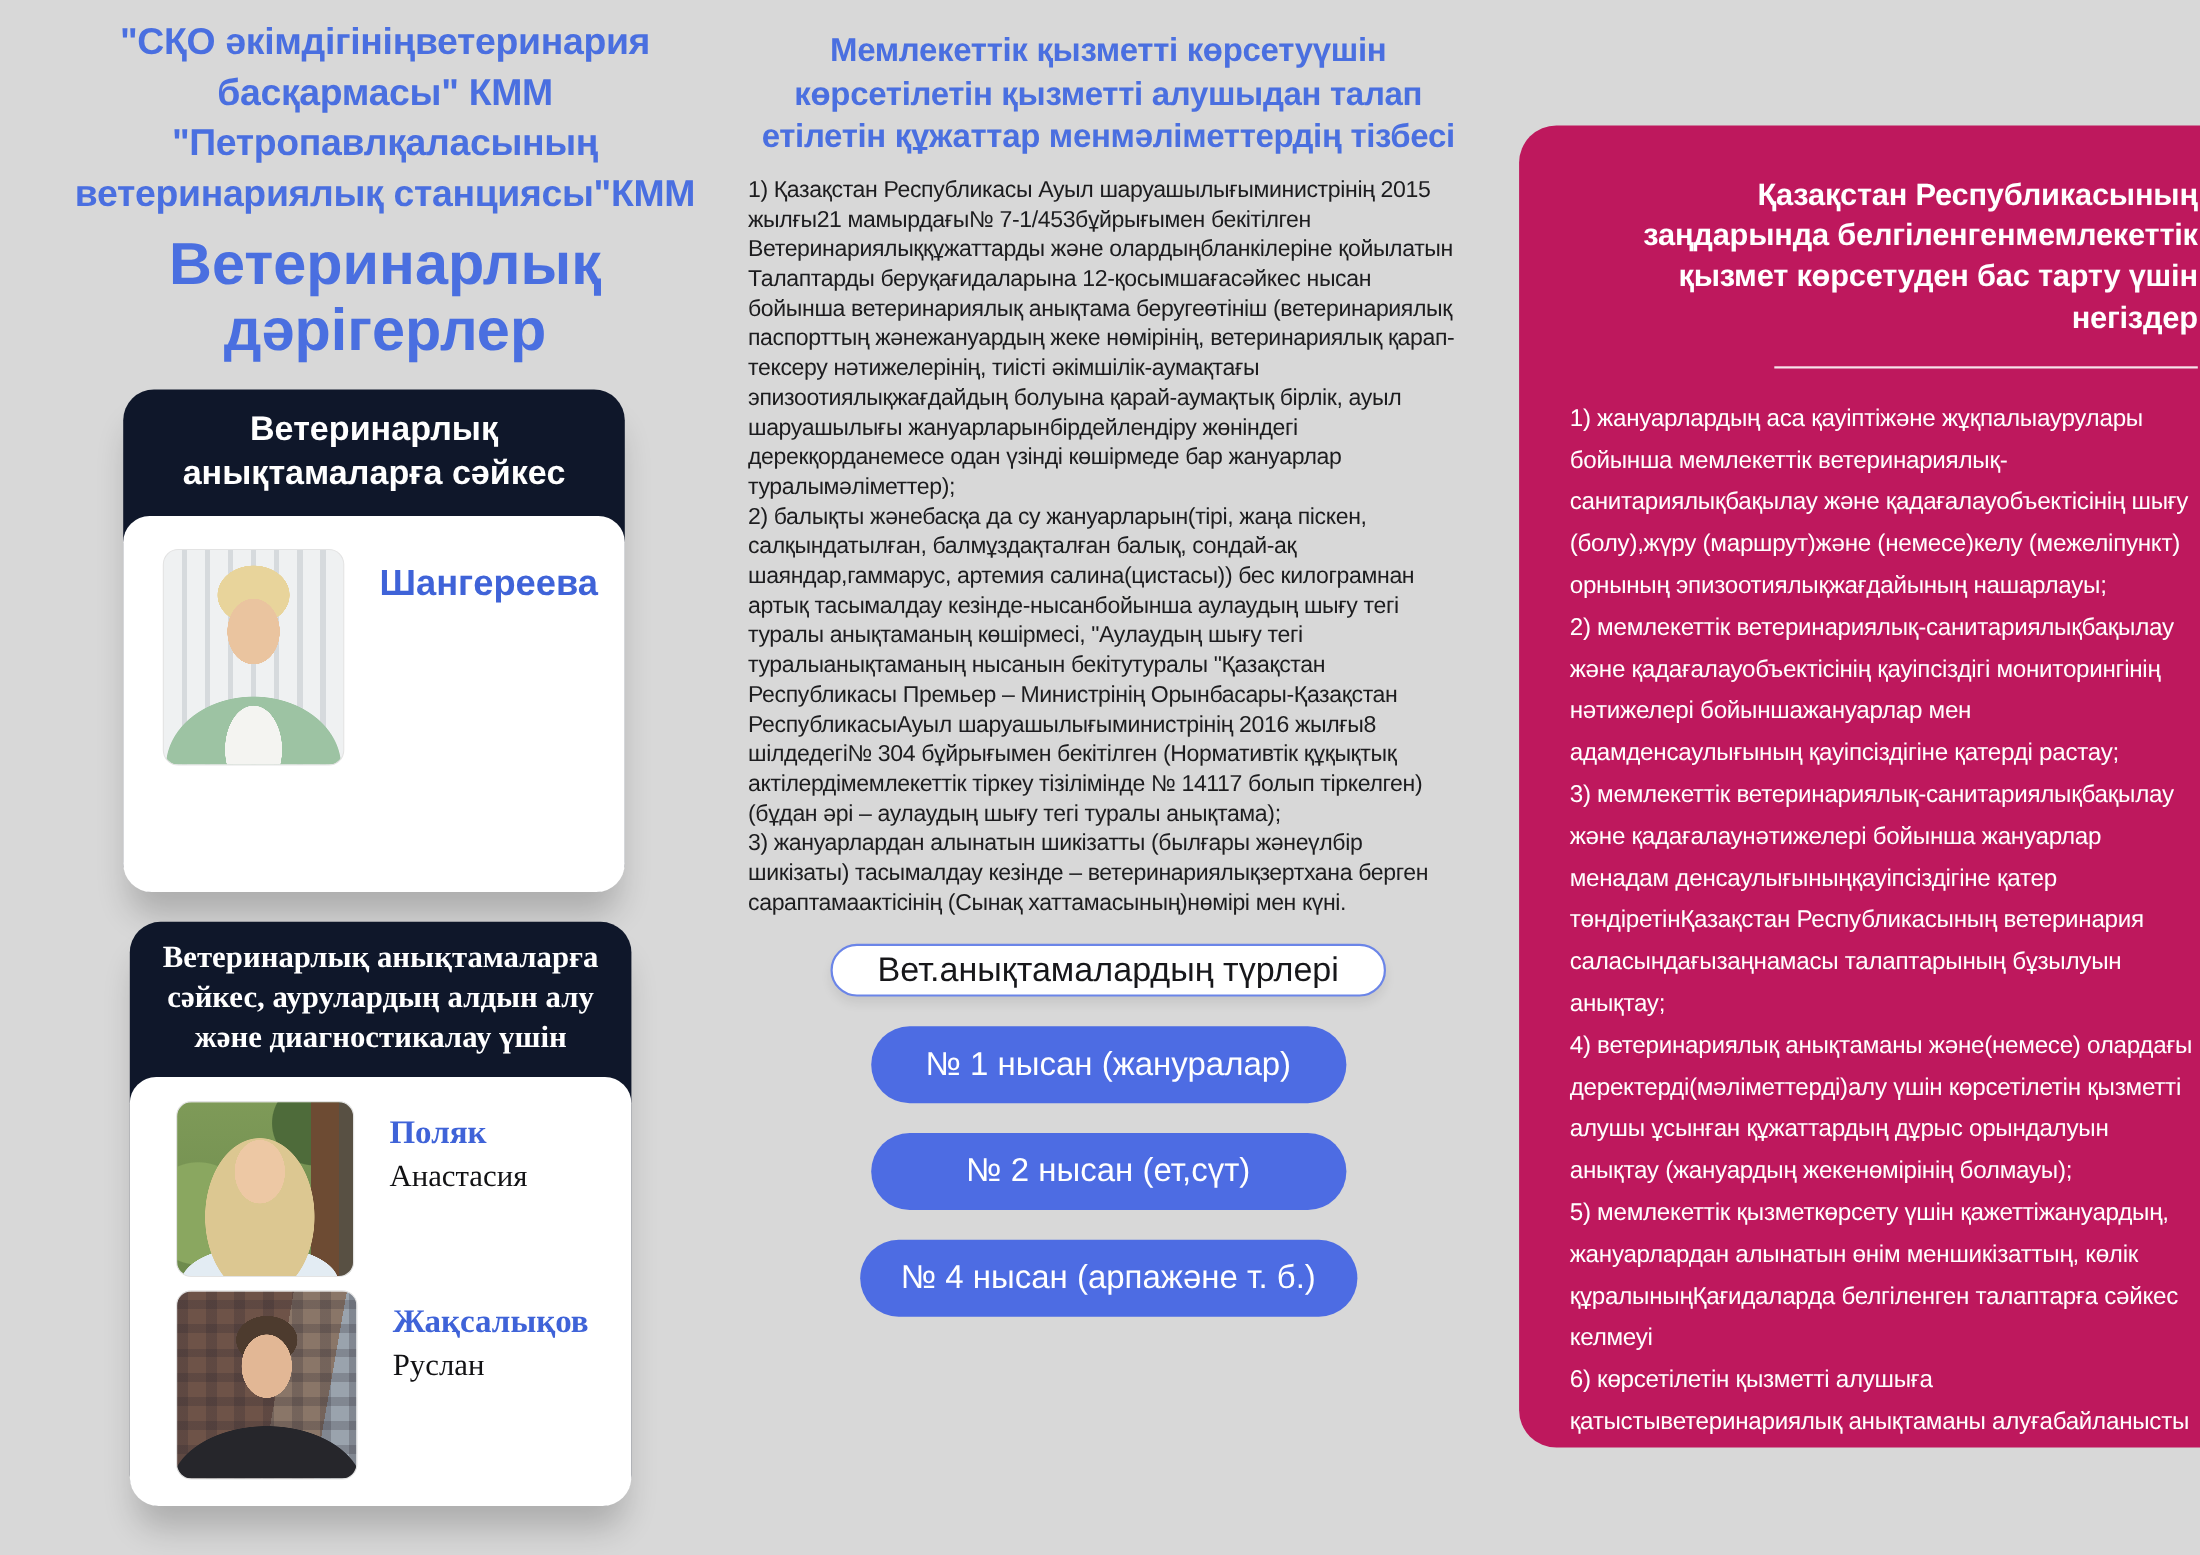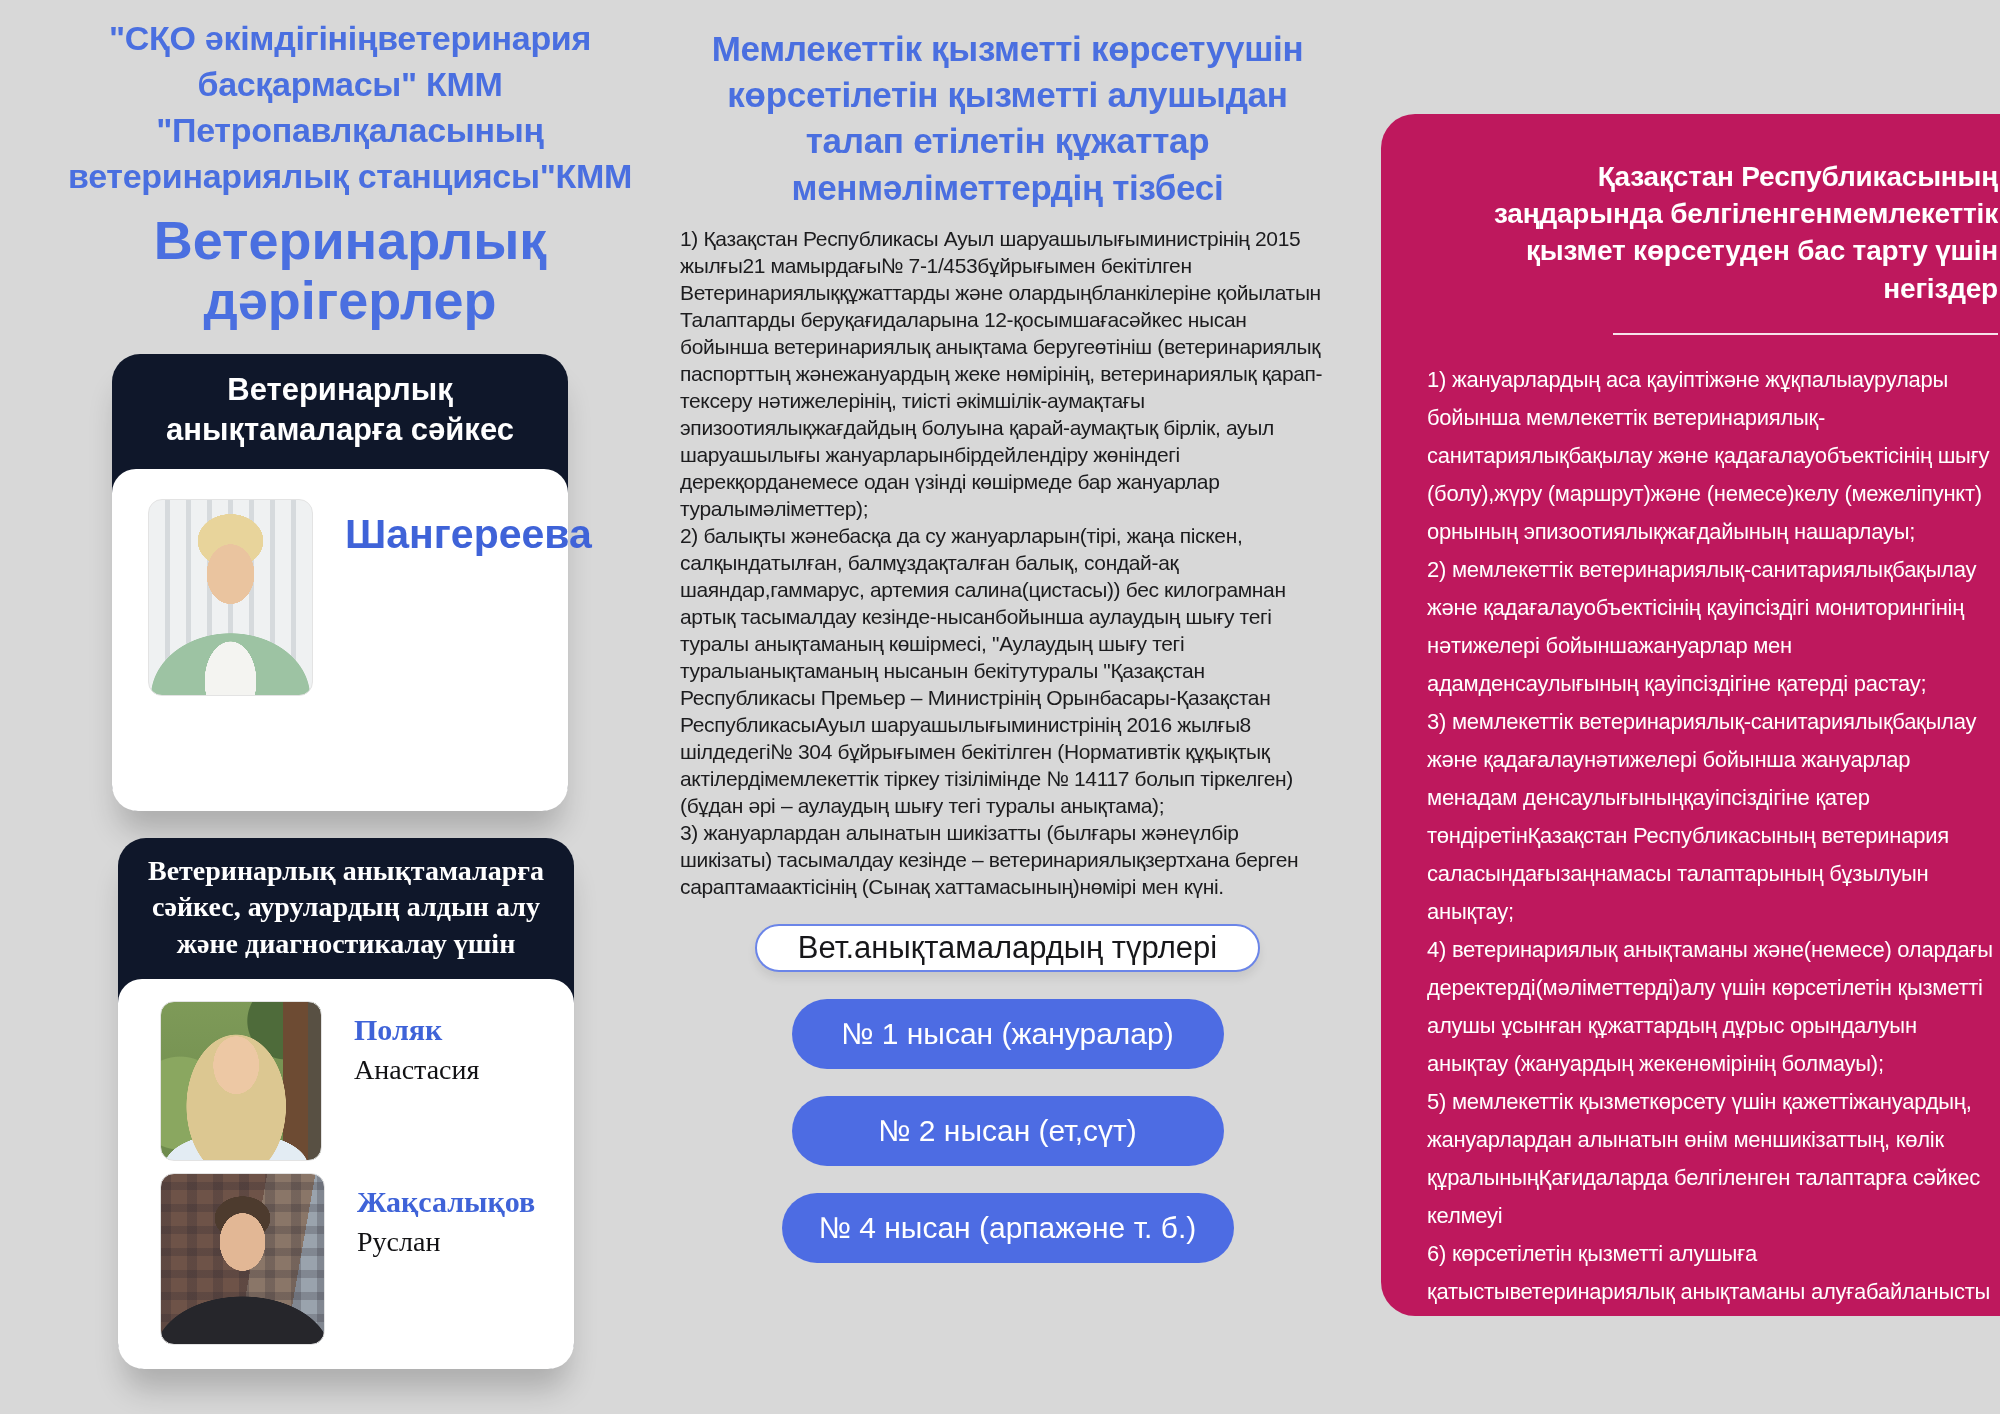--- a/index.html
+++ b/index.html
@@ -30,21 +30,21 @@
   .card1 .card-header{font-size:31px;padding:16px 30px 18px;}
   .card2 .card-header{font-size:28px;padding:15px 24px 17px;}
   .card-body{
     background:#ffffff;border-radius:24px 24px 26px 26px;box-sizing:border-box;
   }
   .card1 .card-body{height:342px;padding:30px 14px 0 36px;}
   .card2 .card-body{padding:22px 14px 24px 42px;}
   .person{display:flex;gap:32px;align-items:flex-start;}
   .person + .person{margin-top:12px;}
   .pinfo{margin-top:10px;width:185px;}
-  .surname{color:#3f63d8;font-weight:bold;font-size:41px;line-height:1.25;}
+  .surname{color:#3f63d8;font-weight:bold;font-size:33px;line-height:1.25;}
   .card2 .surname{font-size:30px;}
   .pname{color:#121214;font-size:29px;line-height:1.38;margin-top:12px;}
   .card2 .pname{font-size:28px;margin-top:2px;}
   
   .photo{border-radius:14px;flex-shrink:0;border:1px solid #e3e3e3;}
   .photo.p1{
     width:163px;height:195px;
     background:
       radial-gradient(ellipse 26px 40px at 50% 93%, #f4f4f1 0 99%, transparent),
       radial-gradient(ellipse 24px 30px at 50% 38%, #eac49f 0 99%, transparent),
@@ -69,21 +69,21 @@
       radial-gradient(ellipse 23px 29px at 50% 40%, #e2b795 0 99%, transparent),
       radial-gradient(ellipse 28px 22px at 50% 26%, #4d3b2e 0 99%, transparent),
       radial-gradient(ellipse 88px 58px at 50% 106%, #26262b 0 99%, transparent),
       repeating-linear-gradient(90deg, rgba(40,35,45,0.22) 0 10px, transparent 10px 26px),
       repeating-linear-gradient(0deg, rgba(40,35,45,0.22) 0 8px, transparent 8px 22px),
       linear-gradient(100deg,#6e5348 0 55%, #8a7668 55% 80%, #9aa3ad 80%);
   }
   
   .middle{position:absolute;left:680px;top:26px;width:655px;}
   .middle-heading{
-    color:#4a6fe0;font-weight:bold;font-size:35px;line-height:1.32;
+    color:#4a6fe0;font-weight:bold;font-size:30px;line-height:1.32;
     text-align:center;margin:0 0 14px 0;letter-spacing:-0.3px;
   }
   .bodytext p{
     margin:0;color:#1c1c1e;font-size:21px;line-height:27px;letter-spacing:-0.35px;
   }
   .pills{display:flex;flex-direction:column;align-items:center;gap:27px;margin-top:24px;}
   .pill{
     text-align:center;border-radius:42px;box-sizing:border-box;
   }
   .white-pill{

